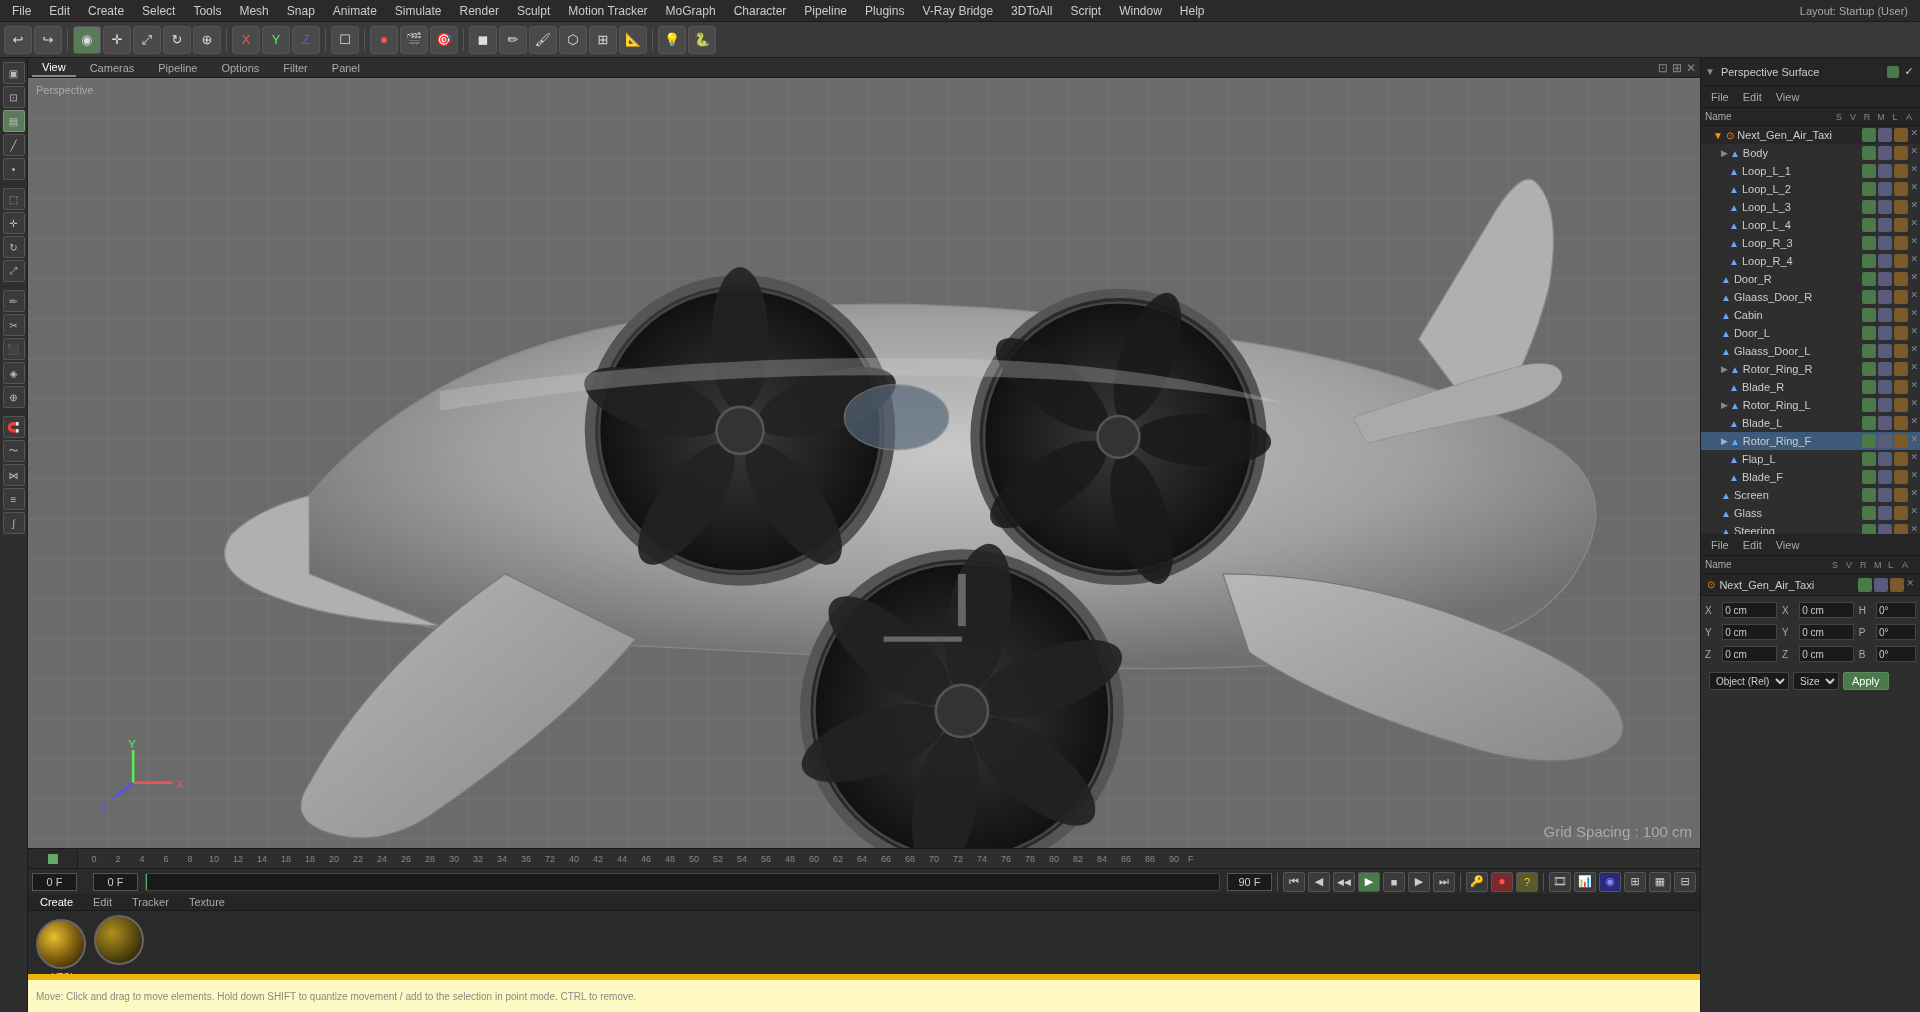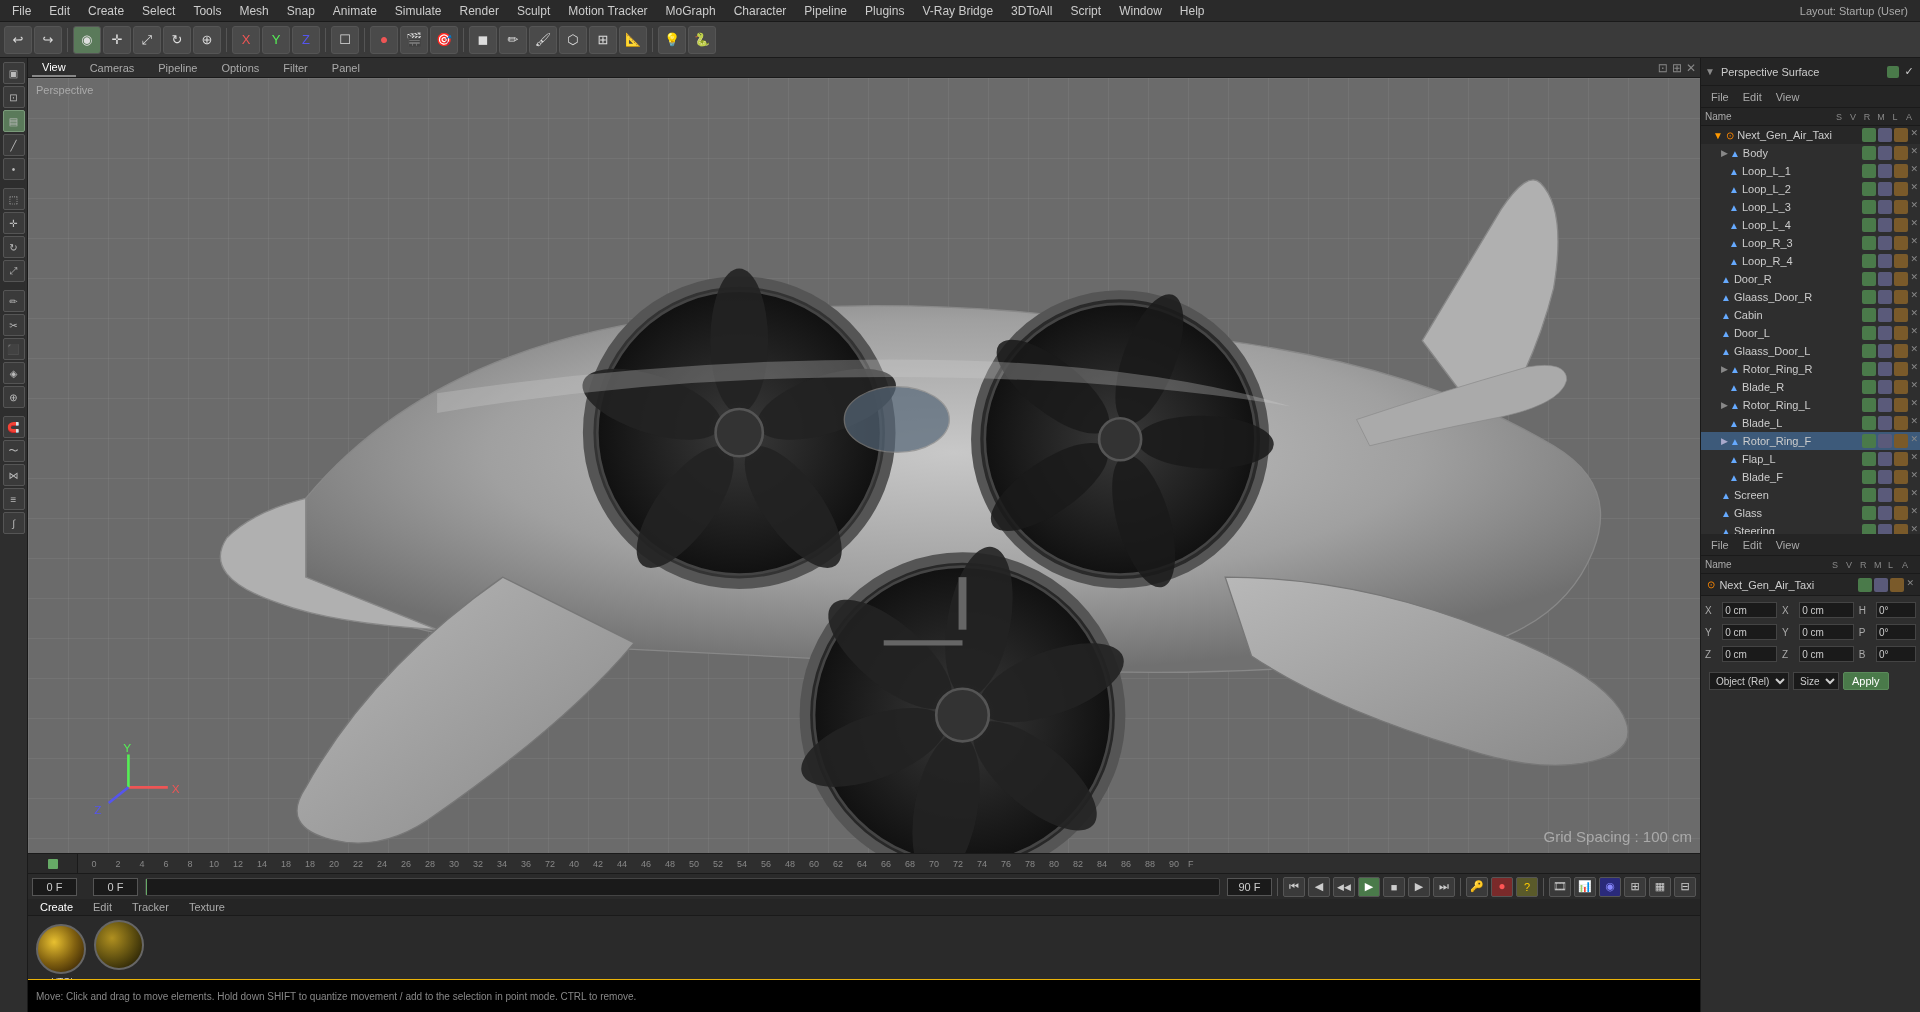--- a/index.html
+++ b/index.html
@@ -163,22 +163,22 @@
     }
     .apply-btn {
       background: #4a7a4a; border: 1px solid #5a8a5a; color: #fff;
       font-size: 11px; padding: 2px 8px; cursor: pointer; border-radius: 2px;
     }
     .mat-tab { color: #aaa; font-size: 11px; cursor: pointer; padding: 2px 8px; }
     .mat-tab.active { color: #fff; }
 
     
     #status-bar {
-      height: 18px; background: #000000; display: flex; align-items: center;
-      padding: 16px 8px; border-top: 1px solid #eab308;
+      height: 18px; background: #fef9c3; display: flex; align-items: center;
+      padding: 16px 8px; border-top: 6px solid #eab308;
     }
     #status-text { color: #888; font-size: 10px; }
 
     
     ::-webkit-scrollbar { width: 6px; height: 6px; }
     ::-webkit-scrollbar-track { background: #1a1a1a; }
     ::-webkit-scrollbar-thumb { background: #555; border-radius: 3px; }
 
     
     #subdiv-panel {

